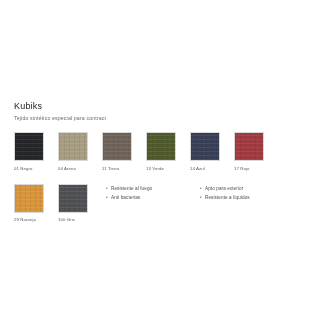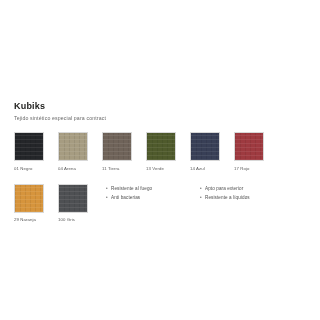--- a/index.html
+++ b/index.html
@@ -22,21 +22,21 @@
     background: #ffffff;
   }
   .content {
     position: absolute;
     left: 14px;
     top: 101px;
     width: 252px;
   }
   .title {
     font-size: 9px;
-    font-weight: bold;
+    font-weight: normal;
     color: #1d1d1b;
     letter-spacing: 0.2px;
     line-height: 11px;
     margin: 0;
   }
   .subtitle {
     font-size: 5.2px;
     color: #6b6b6b;
     letter-spacing: 0.15px;
     line-height: 8px;

